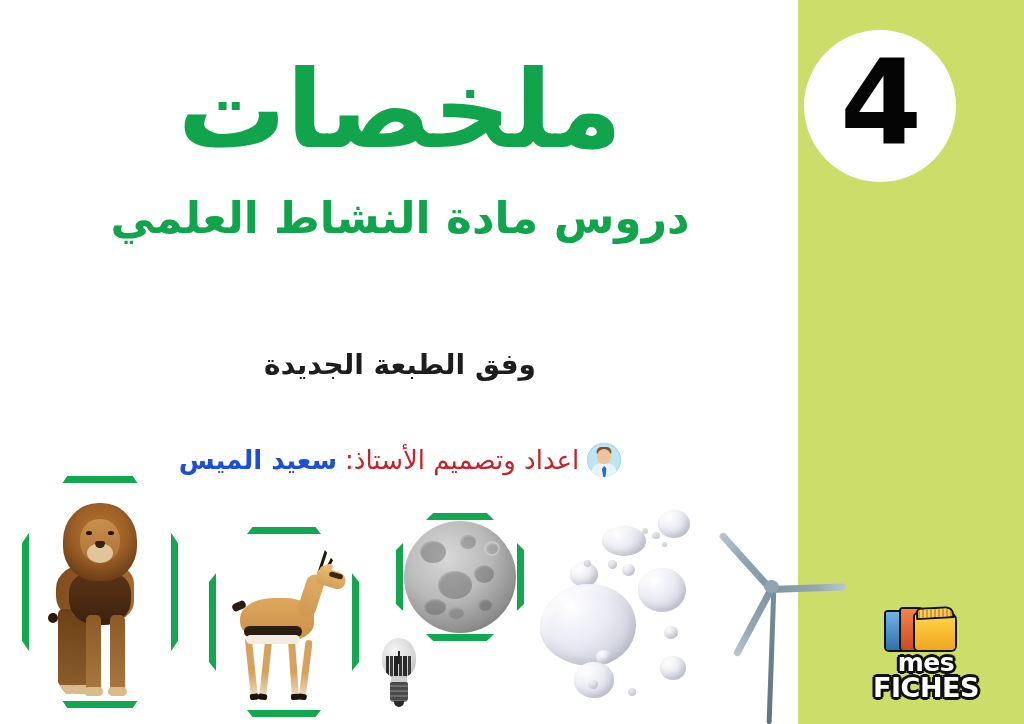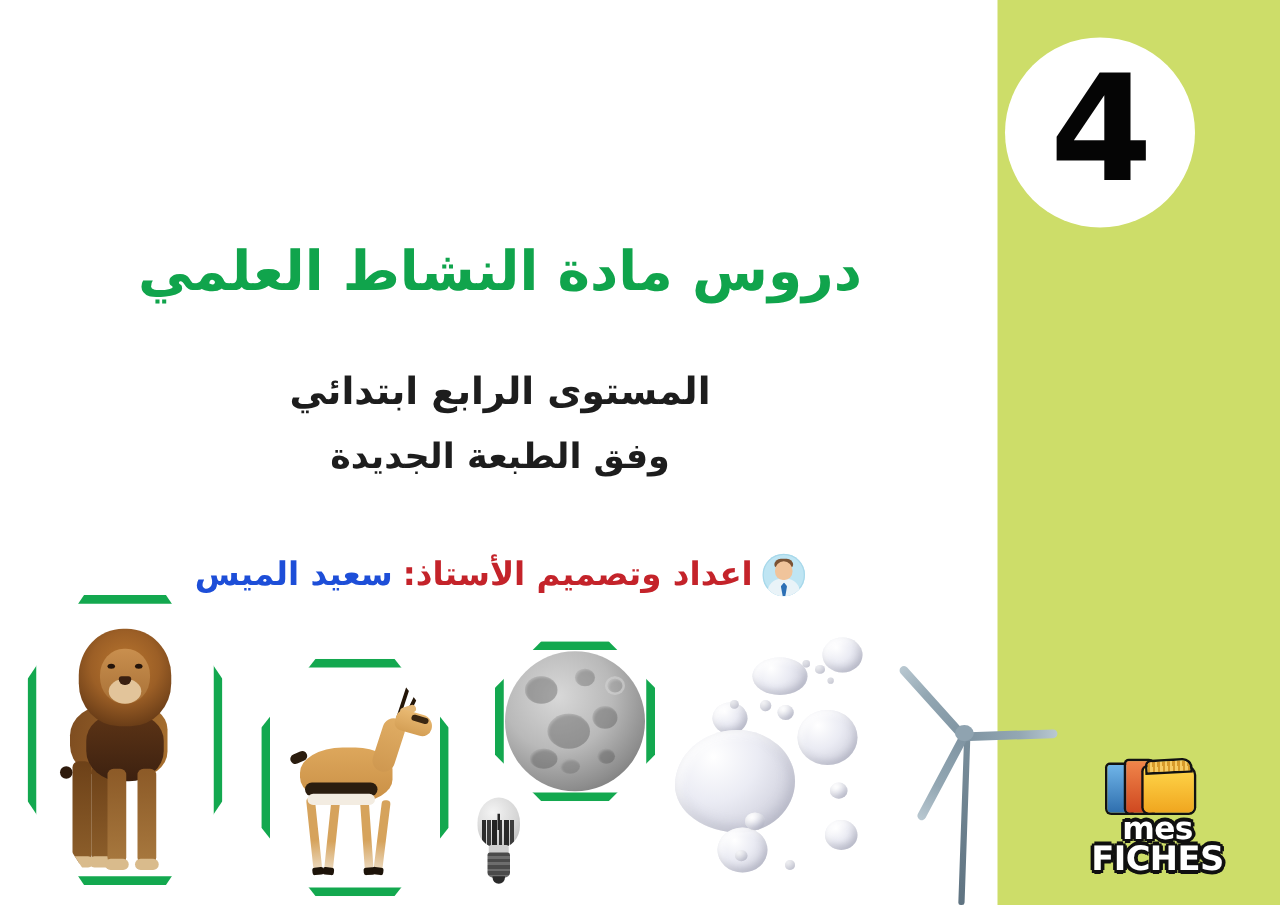--- a/index.html
+++ b/index.html
@@ -158,21 +158,21 @@
     left: 50%;
     bottom: 0;
     transform: translateX(-50%);
     width: 5px;
     height: 11px;
     background: #2b6fb5;
     clip-path: polygon(50% 0, 100% 28%, 70% 100%, 30% 100%, 0 28%);
   }
   .author-label {
     font-size: 26px;
-    font-weight: 700;
+    font-weight: 400;
     color: #c4232a;
     white-space: nowrap;
   }
   .author-name {
     font-size: 26px;
     font-weight: 700;
     color: #1d4ed8;
     white-space: nowrap;
   }
 
@@ -651,22 +651,22 @@
 
 <div id="page">
 
   <div class="green-panel"></div>
 
   <div class="badge">
     <span class="badge-num">4</span>
   </div>
 
   <div class="text-col">
+    <div class="title-main">ملخصات</div>
     <div class="title-sub">دروس مادة النشاط العلمي</div>
-    <div class="level-line">المستوى الرابع ابتدائي</div>
     <div class="edition-line">وفق الطبعة الجديدة</div>
 
     <div class="author-row">
       <div class="author-avatar">
         <span class="body"></span>
         <span class="hair"></span>
         <span class="head"></span>
         <span class="tie"></span>
       </div>
       <span class="author-label">اعداد وتصميم الأستاذ:</span>

